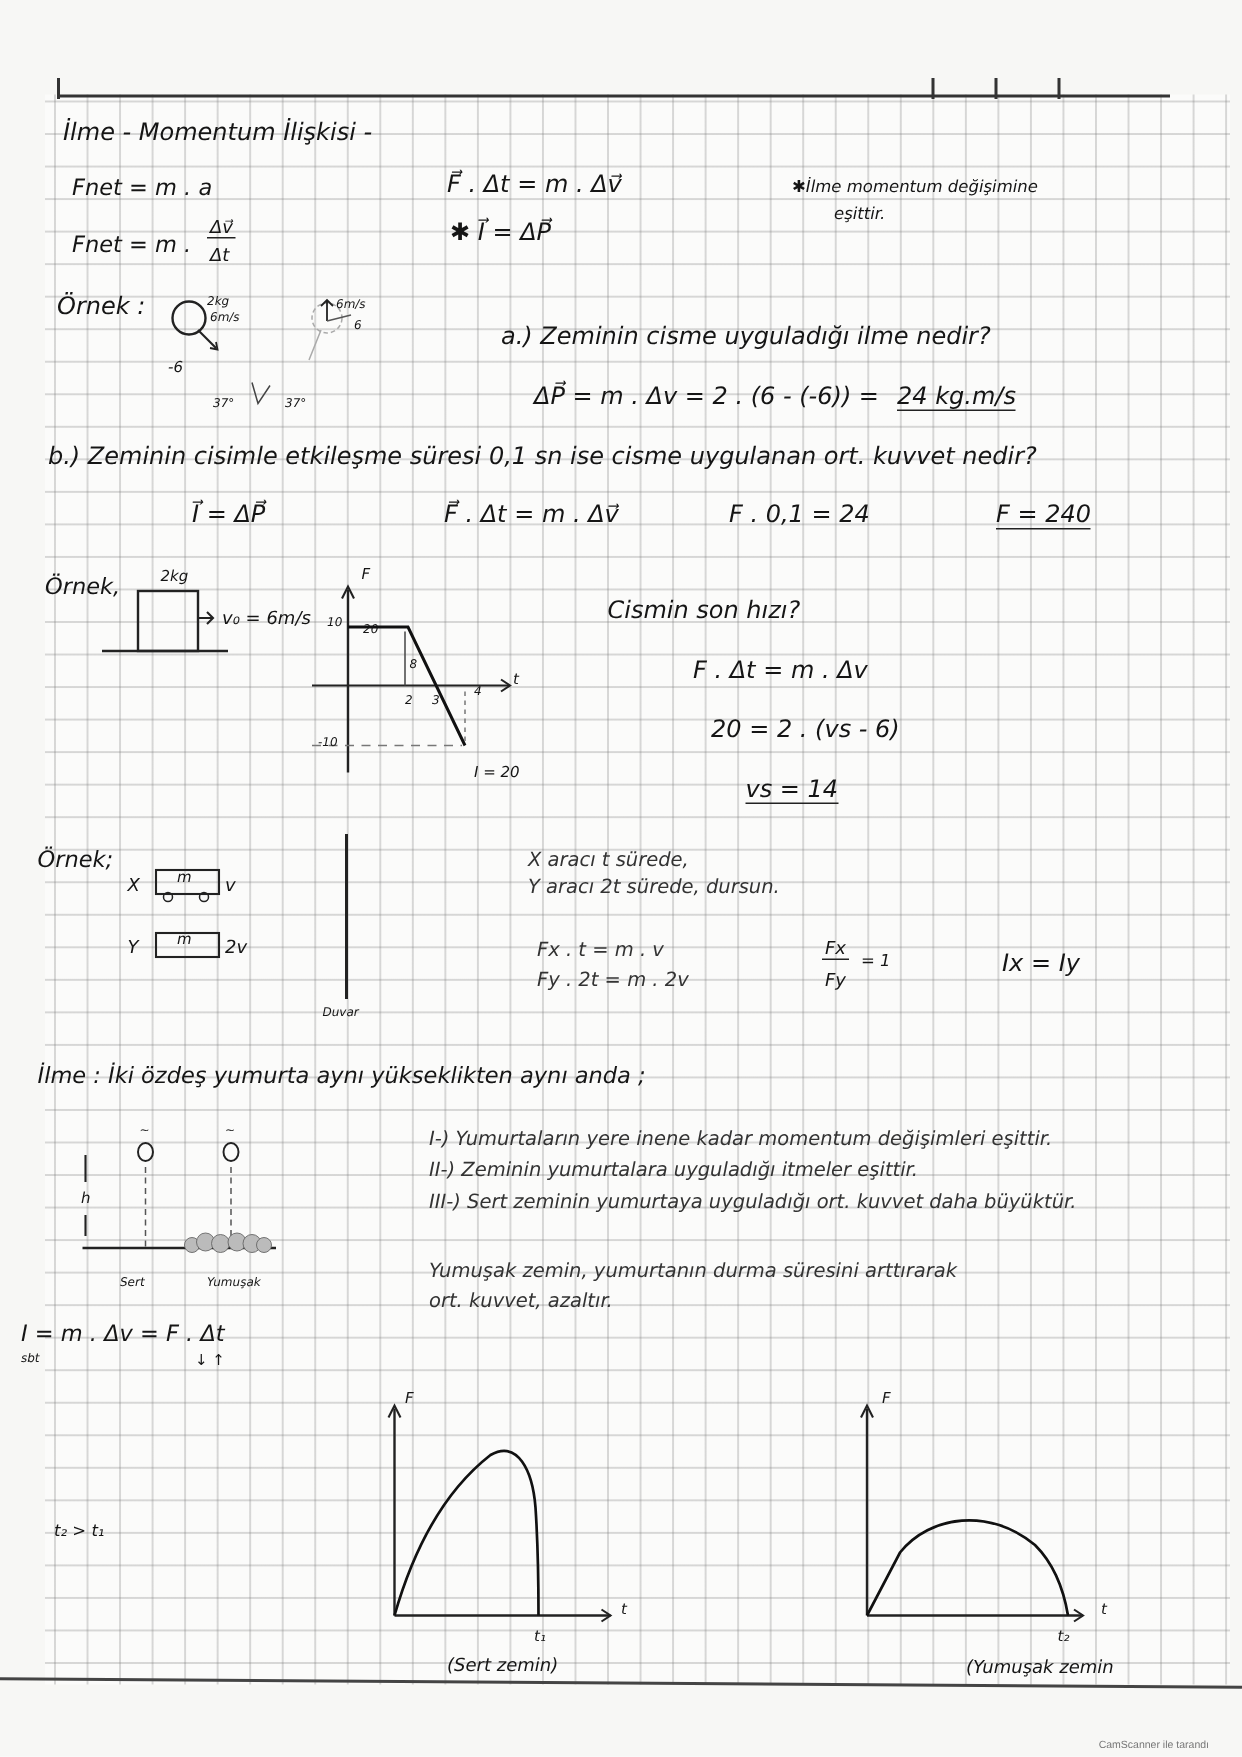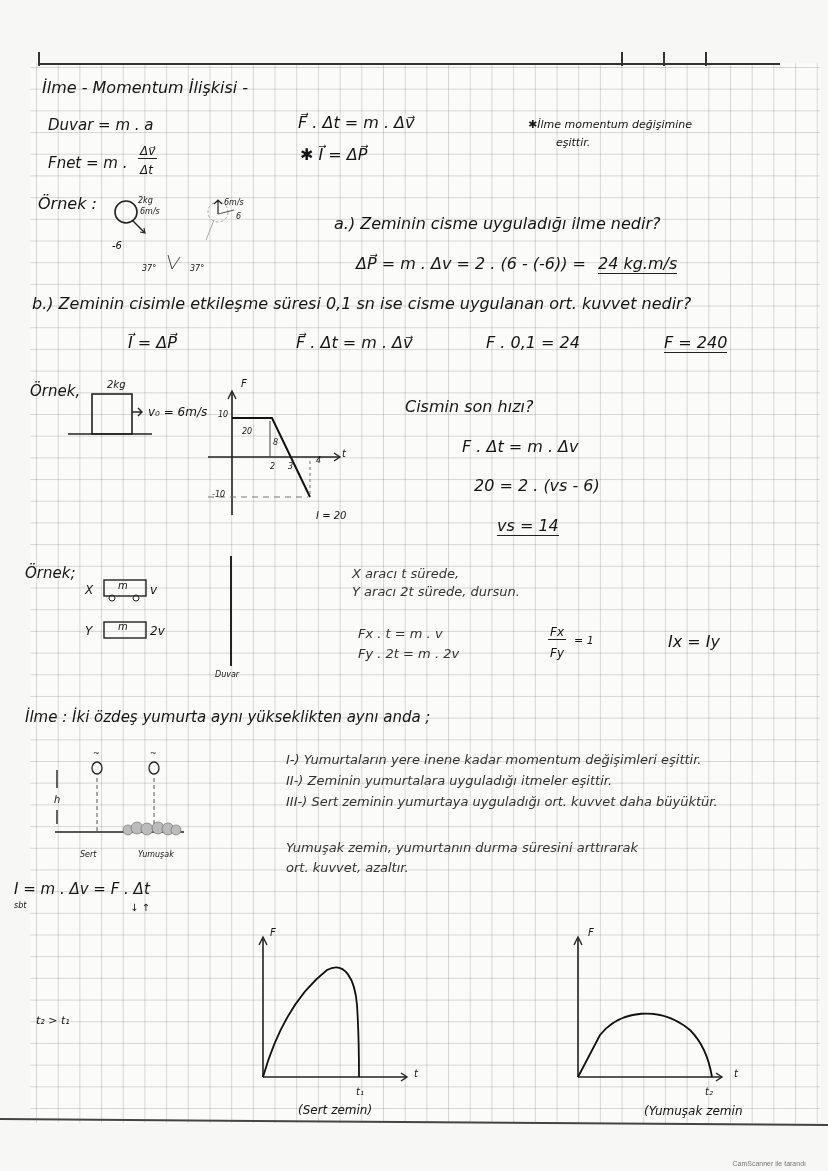--- a/index.html
+++ b/index.html
@@ -41,21 +41,21 @@
 <body>
 
 <div class="page"></div>
 <div class="top-rule"></div>
 <div class="tab-mark" style="left:38px"></div>
 <div class="tab-mark" style="left:621px"></div>
 <div class="tab-mark" style="left:663px"></div>
 <div class="tab-mark" style="left:705px"></div>
 
 <div class="hw ink t16" style="left:42px;top:78px">İlme - Momentum İlişkisi -</div>
-<div class="hw ink t15" style="left:48px;top:116px">Duvar = m . a</div>
+<div class="hw ink t15" style="left:48px;top:116px">Fnet = m . a</div>
 <div class="hw ink t15" style="left:48px;top:154px">Fnet = m .</div>
 <div class="hw ink t12" style="left:138px;top:144px;border-bottom:1px solid #222;padding:0 2px">Δv⃗</div>
 <div class="hw ink t12" style="left:140px;top:163px">Δt</div>
 <div class="hw ink t16" style="left:298px;top:113px">F⃗ . Δt = m . Δv⃗</div>
 <div class="hw ink t16" style="left:300px;top:145px">✱ I⃗ = ΔP⃗</div>
 <div class="hw ink t13" style="left:528px;top:118px">✱İlme momentum değişimine</div>
 <div class="hw ink t13" style="left:556px;top:136px">eşittir.</div>
 
 <div class="hw ink t16" style="left:38px;top:194px">Örnek :</div>
 <svg style="left:110px;top:196px" width="70" height="60">
@@ -103,21 +103,21 @@
   <path d="M134 68 L140 72 L134 76" fill="none" stroke="#222" stroke-width="1.4"></path>
   <path d="M32 33 L72 33 L110 112" fill="none" stroke="#111" stroke-width="2"></path>
   <line x1="70" y1="36" x2="70" y2="72" stroke="#444" stroke-width="1"></line>
   <line x1="8" y1="112" x2="108" y2="112" stroke="#777" stroke-width="1" stroke-dasharray="6,5"></line>
   <line x1="110" y1="76" x2="110" y2="112" stroke="#777" stroke-width="1" stroke-dasharray="3,3"></line>
 </svg>
 <div class="hw ink t10" style="left:241px;top:378px">F</div>
 <div class="hw ink t10" style="left:342px;top:448px">t</div>
 <div class="hw ink t8" style="left:218px;top:410px">10</div>
 <div class="hw ink t8" style="left:212px;top:490px">-10</div>
-<div class="hw ink t8" style="left:242px;top:427px">20</div>
+<div class="hw ink t8" style="left:242px;top:415px">20</div>
 <div class="hw ink t8" style="left:273px;top:438px">8</div>
 <div class="hw ink t8" style="left:270px;top:462px">2</div>
 <div class="hw ink t8" style="left:288px;top:462px">3</div>
 <div class="hw ink t8" style="left:316px;top:456px">4</div>
 <div class="hw ink t10" style="left:316px;top:510px">I = 20</div>
 <div class="hw ink t14" style="left:405px;top:397px">Cismin son hızı?</div>
 <div class="hw ink t14" style="left:462px;top:437px">F . Δt = m . Δv</div>
 <div class="hw ink t14" style="left:474px;top:476px">20 = 2 . (vs - 6)</div>
 <div class="hw ink t14 underline" style="left:497px;top:516px">vs = 14</div>
 

